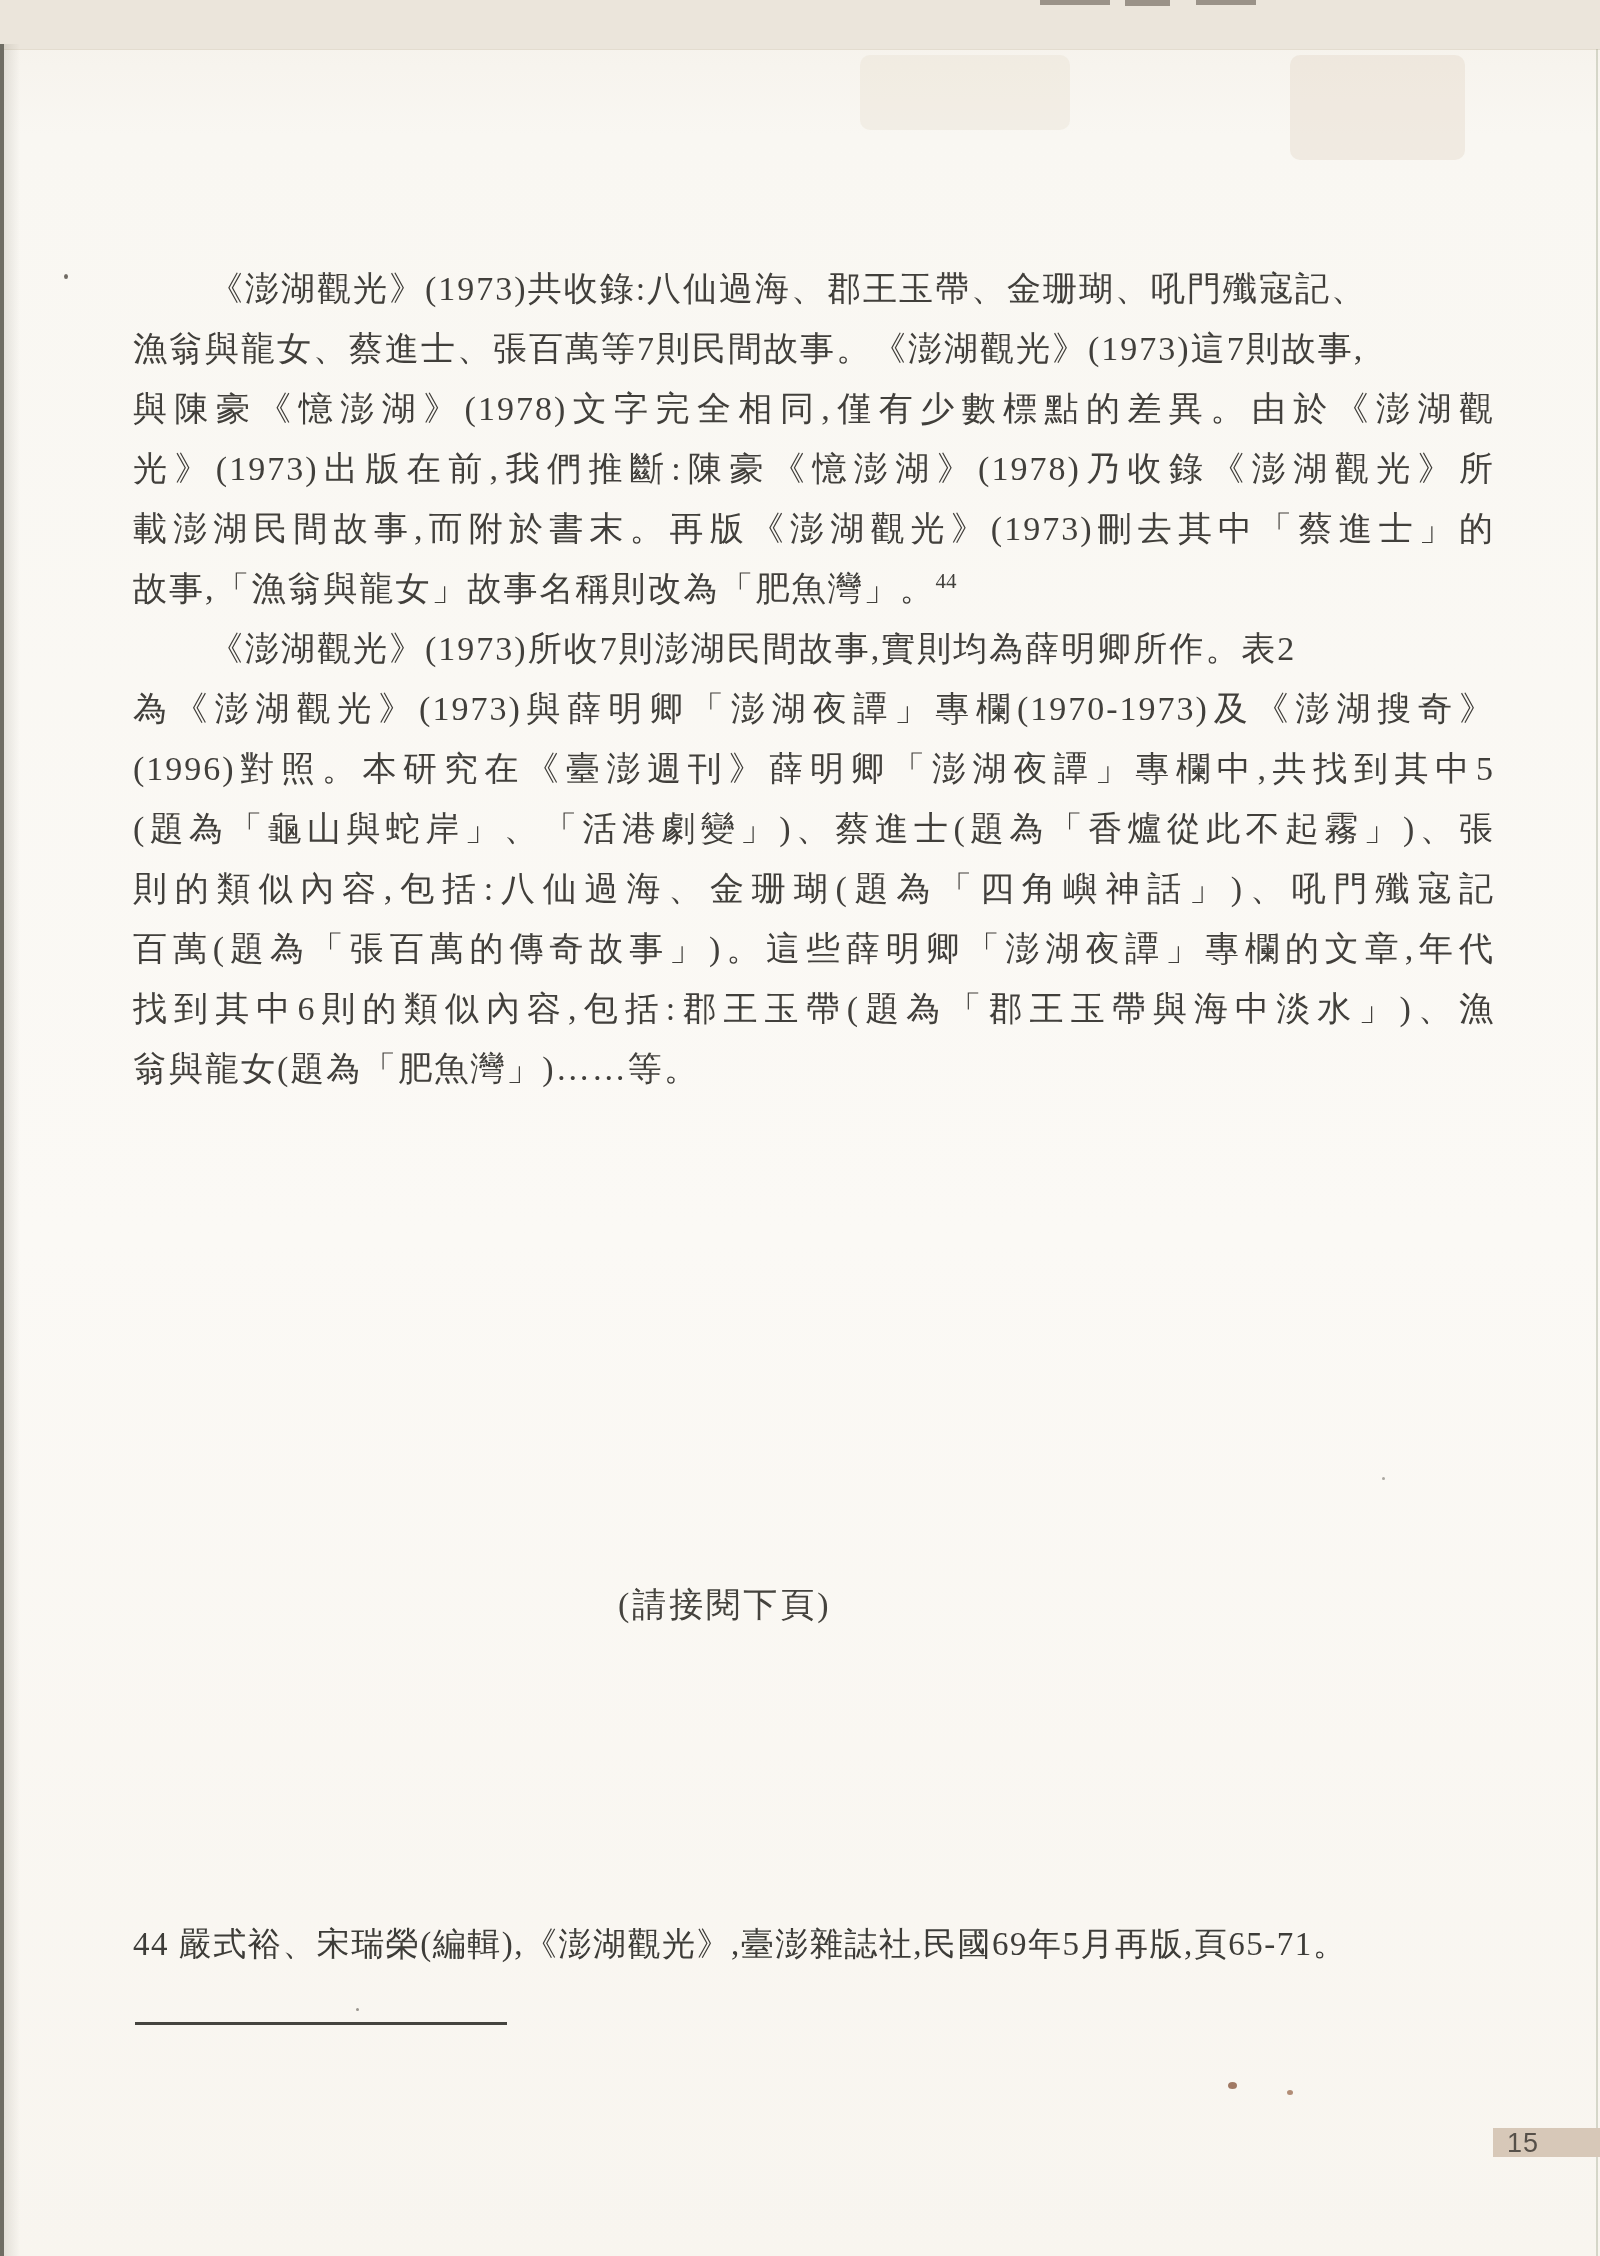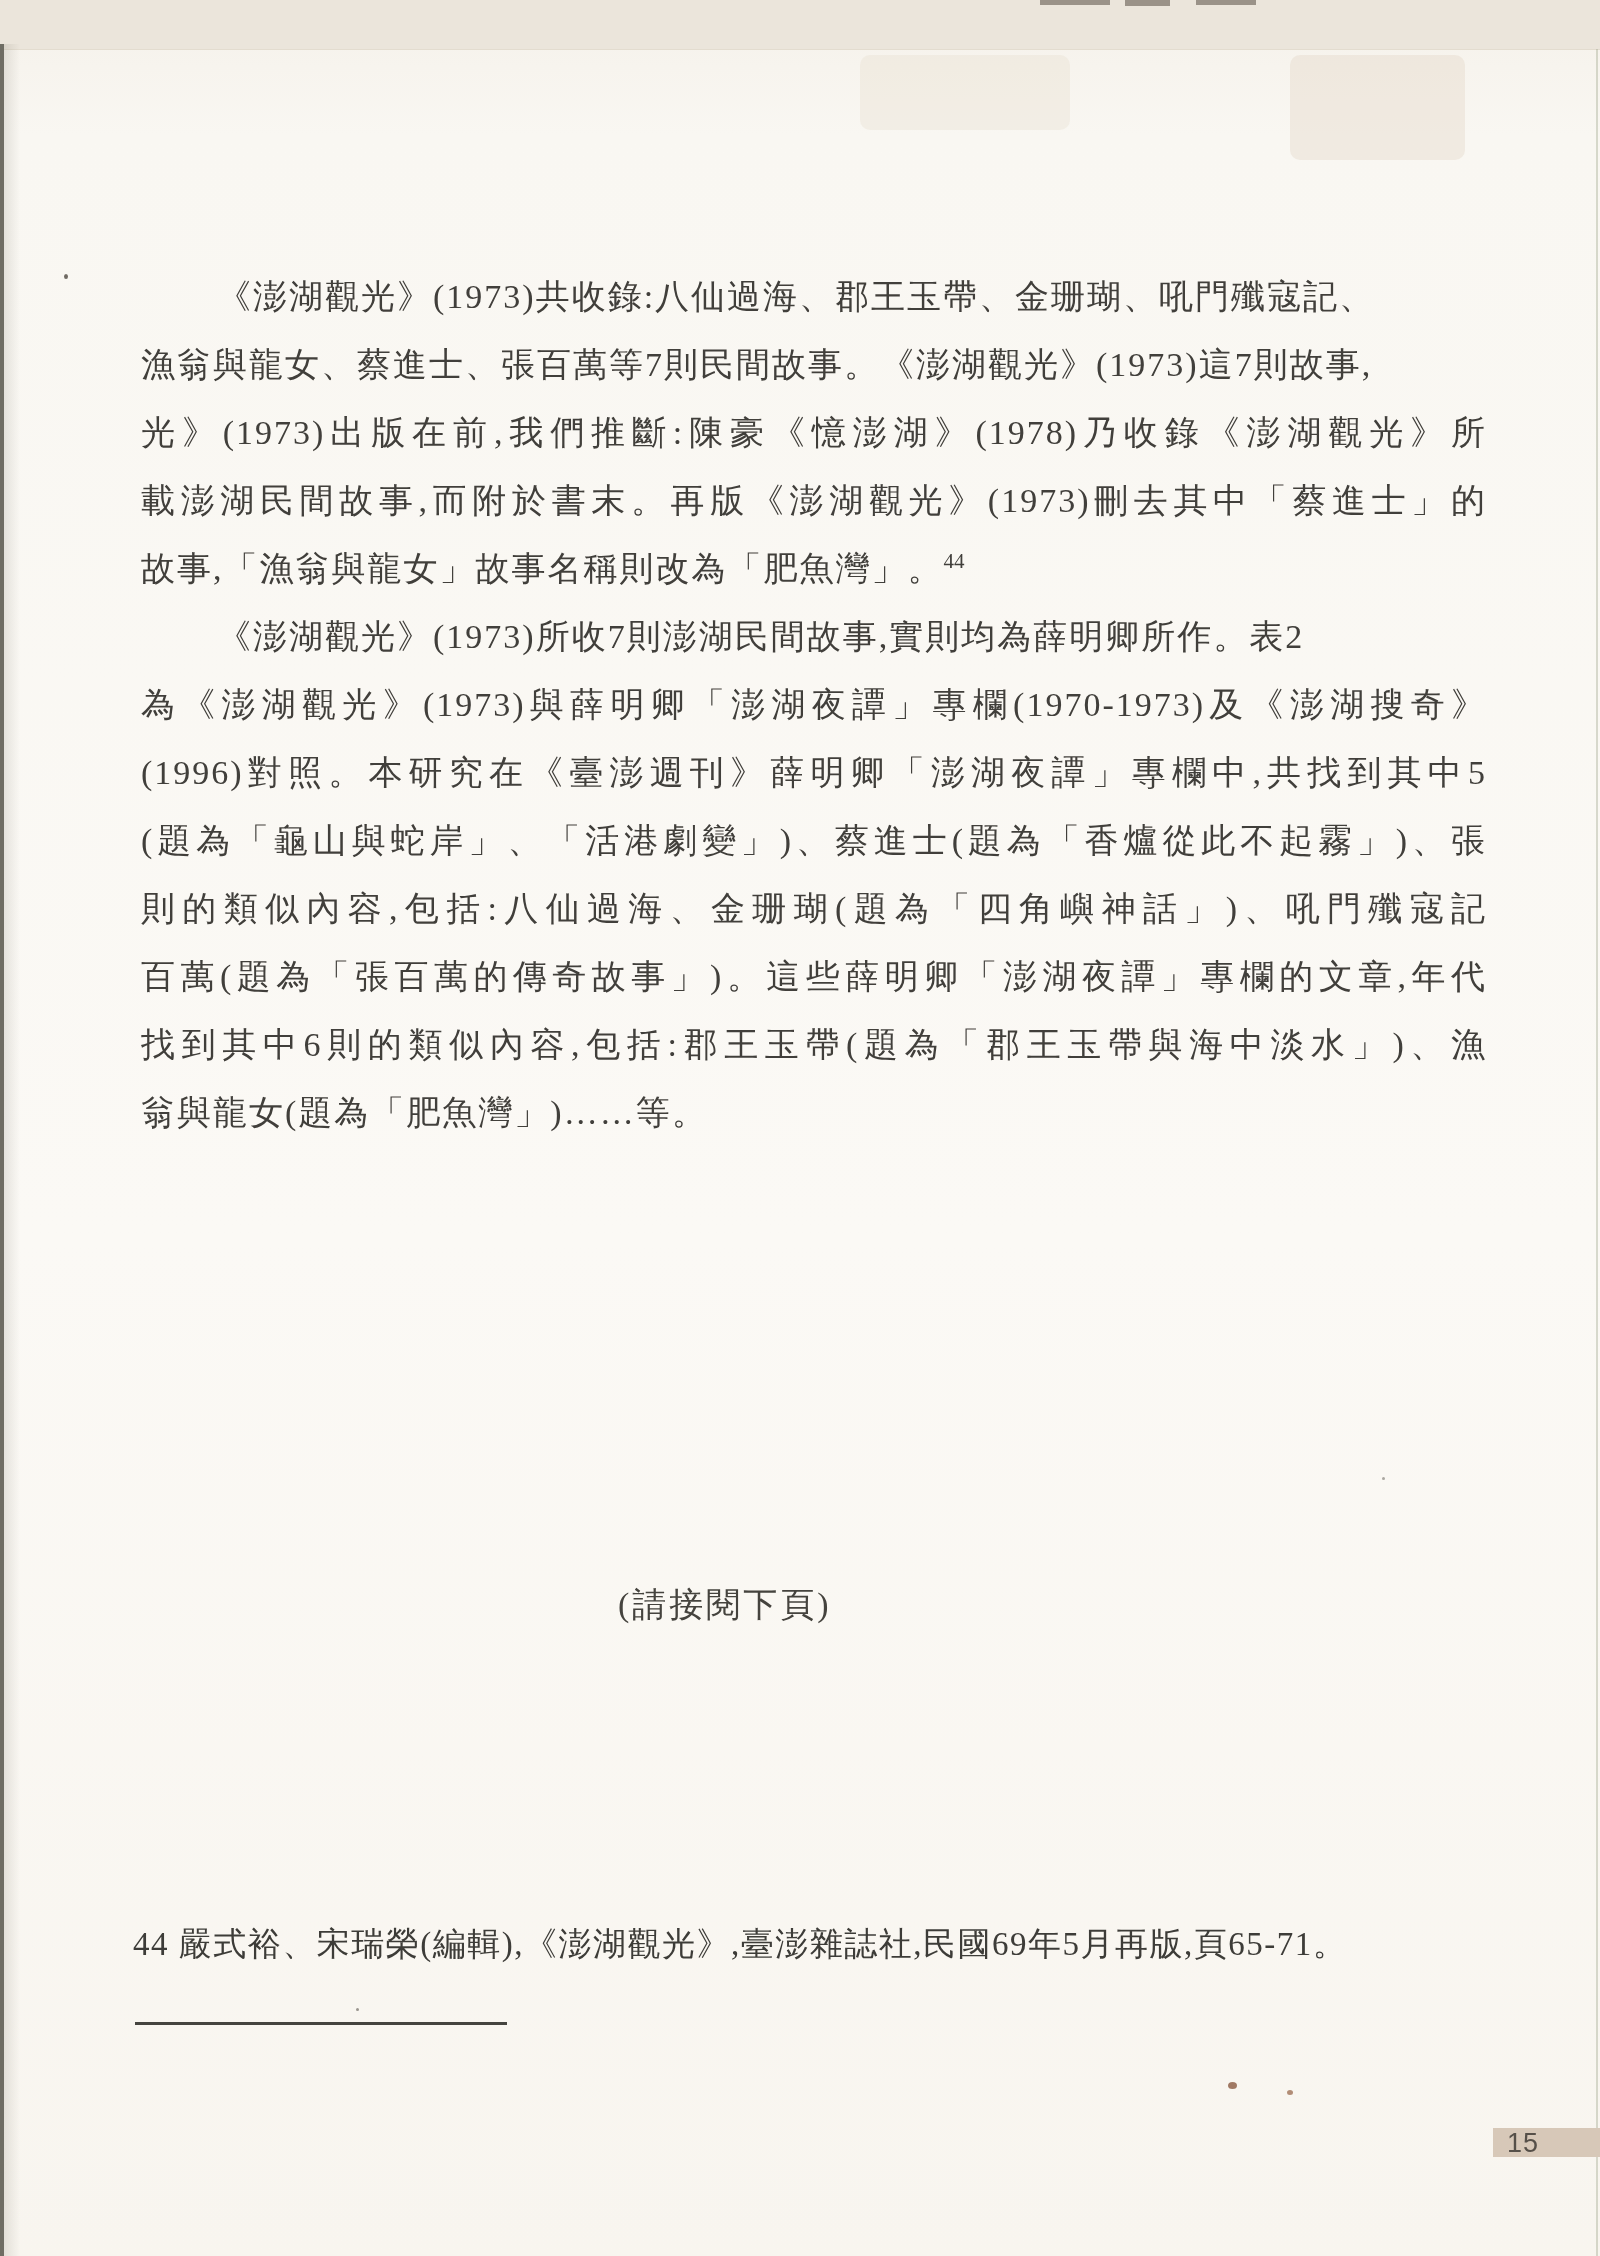--- a/index.html
+++ b/index.html
@@ -21,21 +21,21 @@
   .smudge.s2{left:1125px;top:0;width:45px;height:6px;}
   .smudge.s3{left:1196px;top:0;width:60px;height:5px;}
   .speck{position:absolute;border-radius:50%;}
   .speck.k1{left:64px;top:274px;width:4px;height:5px;background:#4c463f;opacity:.8;}
   .speck.k2{left:1382px;top:1477px;width:3px;height:3px;background:#6a645c;opacity:.55;}
   .speck.k3{left:356px;top:2008px;width:3px;height:3px;background:#5a554d;opacity:.6;}
   .speck.k4{left:1228px;top:2082px;width:9px;height:7px;background:#8a5a41;opacity:.8;}
   .speck.k5{left:1287px;top:2090px;width:6px;height:5px;background:#9a6a4e;opacity:.75;}
   
   .text-block{position:absolute;left:133px;top:259px;width:1362px;}
-  .line{margin:8px;height:60px;line-height:60px;font-size:34px;letter-spacing:2px;white-space:nowrap;color:#413f3b;}
+  .line{margin:0;height:60px;line-height:60px;font-size:34px;letter-spacing:2px;white-space:nowrap;color:#413f3b;}
   .line.jl{text-align:justify;text-align-last:justify;white-space:normal;overflow:hidden;}
   .line.ind{text-indent:76px;}
   .line sup{font-size:21px;letter-spacing:0;vertical-align:super;line-height:0;}
   
   .note{position:absolute;left:618px;top:1582px;font-size:34px;letter-spacing:3px;color:#45433e;}
   
   .fn-rule{position:absolute;left:135px;top:2022px;width:372px;height:3px;background:#45443f;}
   .fn-text{position:absolute;left:133px;top:1922px;font-size:33px;letter-spacing:1.5px;color:#3d3c38;white-space:nowrap;}
   
   .badge{position:absolute;left:1493px;top:2128px;width:110px;height:29px;background:#d7c8b8;}
@@ -57,20 +57,21 @@
   <div class="smudge s3"></div>
   <div class="speck k1"></div>
   <div class="speck k2"></div>
   <div class="speck k3"></div>
   <div class="speck k4"></div>
   <div class="speck k5"></div>
 
   <main class="text-block">
     <p class="line ind">《澎湖觀光》(1973)共收錄:八仙過海、郡王玉帶、金珊瑚、吼門殲寇記、</p>
     <p class="line">漁翁與龍女、蔡進士、張百萬等7則民間故事。《澎湖觀光》(1973)這7則故事,</p>
+    <p class="line jl">與陳豪《憶澎湖》(1978)文字完全相同,僅有少數標點的差異。由於《澎湖觀</p>
     <p class="line jl">光》(1973)出版在前,我們推斷:陳豪《憶澎湖》(1978)乃收錄《澎湖觀光》所</p>
     <p class="line jl">載澎湖民間故事,而附於書末。再版《澎湖觀光》(1973)刪去其中「蔡進士」的</p>
     <p class="line"><span>故事,「漁翁與龍女」故事名稱則改為「肥魚灣」。</span><sup>44</sup></p>
     <p class="line ind">《澎湖觀光》(1973)所收7則澎湖民間故事,實則均為薛明卿所作。表2</p>
     <p class="line jl">為《澎湖觀光》(1973)與薛明卿「澎湖夜譚」專欄(1970-1973)及《澎湖搜奇》</p>
     <p class="line jl">(1996)對照。本研究在《臺澎週刊》薛明卿「澎湖夜譚」專欄中,共找到其中5</p>
     <p class="line jl">(題為「龜山與蛇岸」、「活港劇變」)、蔡進士(題為「香爐從此不起霧」)、張</p>
     <p class="line jl">則的類似內容,包括:八仙過海、金珊瑚(題為「四角嶼神話」)、吼門殲寇記</p>
     <p class="line jl">百萬(題為「張百萬的傳奇故事」)。這些薛明卿「澎湖夜譚」專欄的文章,年代</p>
     <p class="line jl">找到其中6則的類似內容,包括:郡王玉帶(題為「郡王玉帶與海中淡水」)、漁</p>

